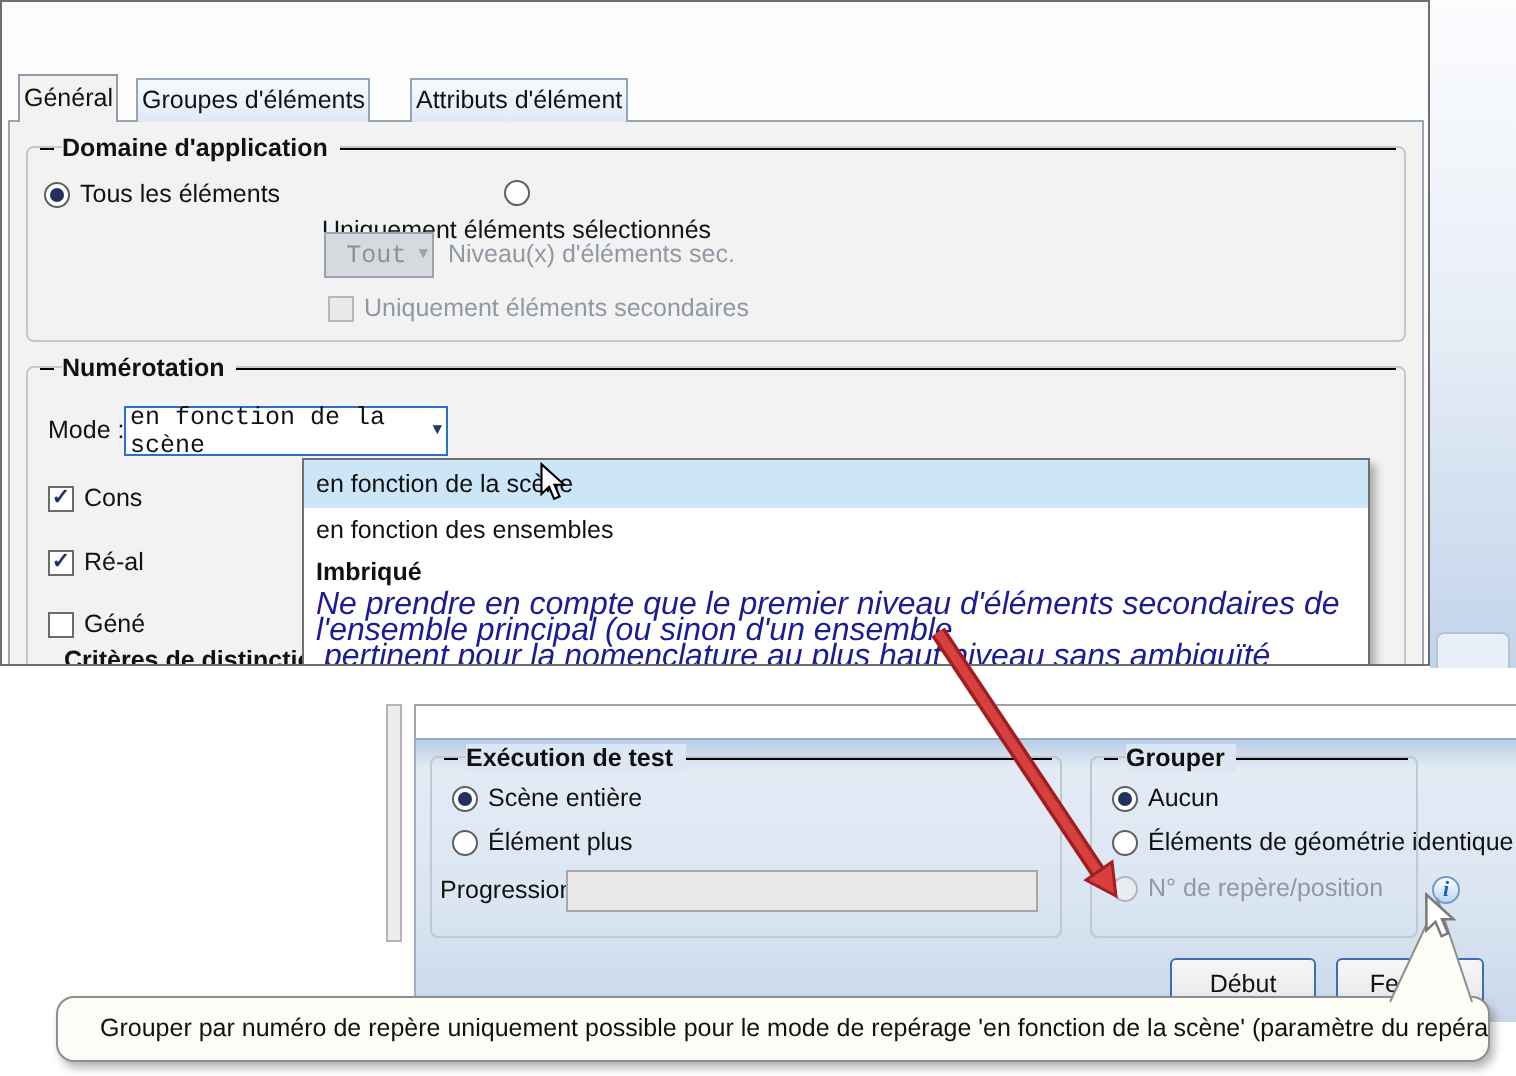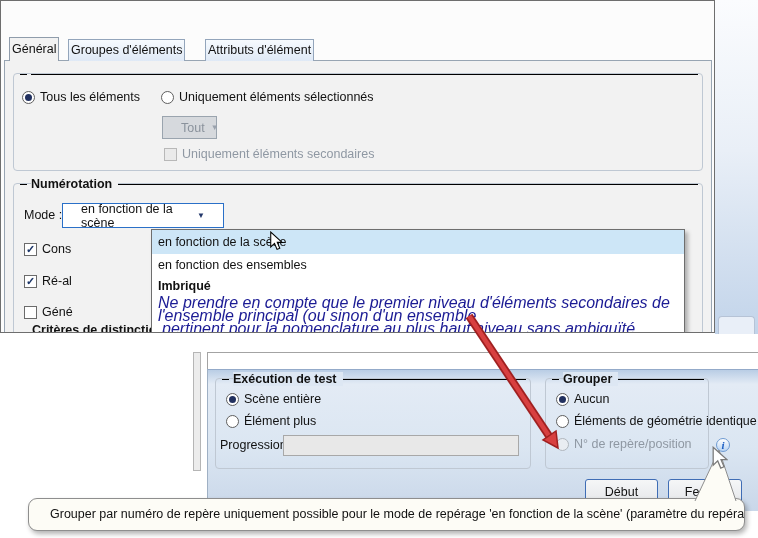--- a/index.html
+++ b/index.html
@@ -37,22 +37,22 @@
   .radio { width:13px; height:13px; border-radius:50%; border:1px solid #5f5f5f; background:#fff; position:relative; flex:none; }
   .radio.sel::after { content:''; position:absolute; left:2px; top:2px; width:7px; height:7px;
     border-radius:50%; background:#22315f; }
   .radio.dis { border-color:#b0b6bd; background:#e9edf2; }
   .cb { width:13px; height:13px; border:1px solid #6b6b6b; background:#fff; position:relative; flex:none;
     font-size:11px; line-height:11px; text-align:center; color:#1c3668; font-weight:bold; }
   .cb.checked::before { content:'✓'; }
   .cb.dis { border-color:#b8b8b8; background:#eaeaea; }
   .dim { color:#8f98a3; }
 
-  .combo { position:absolute; display:flex; align-items:center; justify-content:space-between;
-    padding:0 18px; background:#fff; border:1px solid #2a70c8; font-size:12.5px; }
+  .combo { position:absolute; display:flex; align-items:center; justify-content:flex-end;
+    padding:0 2px; background:#fff; border:1px solid #2a70c8; font-size:12.5px;font-family:Liberation Mono, monospace; }
   .combo .arr { font-size:8px; color:#24386b; margin-left:6px; }
   .combo.dis { background:#d6d9dd; border-color:#9aa4ae; color:#8a929c; }
   .combo.dis .arr { color:#9aa2ad; }
 
   .cut-title { position:absolute; left:18px; top:139px; height:12px; overflow:hidden; }
   .cut-title span { font-weight:bold; line-height:15px; white-space:nowrap; }
 
   
   .dropdown { position:absolute; left:150px; top:228px; width:534px; background:#fff;
     border:1px solid #6e6e6e; box-shadow:3px 3px 4px rgba(0,0,0,.28); z-index:5; }
@@ -108,33 +108,37 @@
 
     <div class="tab active" style="left:8px;">Général</div>
     <div class="tab inactive" style="left:67px;">Groupes d'éléments</div>
     <div class="tab inactive" style="left:204px;">Attributs d'élément</div>
 
     <div class="content"></div>
 
     <div class="gb bg-gray" style="left:12px; top:72px; width:690px; height:98px;">
       <div class="gb-head">
           <span class="gb-dash"></span>
+          <span class="gb-title">Domaine d'application</span>
           <span class="gb-line"></span>
         </div>
       <div class="row" style="left:8px; top:16px;">
         <span class="radio sel"></span>
         <span>Tous les éléments</span>
       </div>
-      <div class="row" style="left:147px; top:16px;">
+      <div class="row" style="left:147px; top:16px;flex-direction:column;">
         <span class="radio"></span>
         <span>Uniquement éléments sélectionnés</span>
       </div>
       <div class="combo dis" style="left:148px; top:42px; width:55px; height:23px;">
         <span>Tout</span>
         <span class="arr">▼</span>
+      </div>
+      <div class="row dim" style="left:210px; top:46px;">
+        <span>Niveau(x) d'éléments sec.</span>
       </div>
       <div class="row dim" style="left:150px; top:73px;">
         <span class="cb dis"></span>
         <span>Uniquement éléments secondaires</span>
       </div>
     </div>
 
     <div class="gb bg-gray" style="left:12px; top:182px; width:690px; height:154px;">
       <div class="gb-head">
           <span class="gb-dash"></span>

